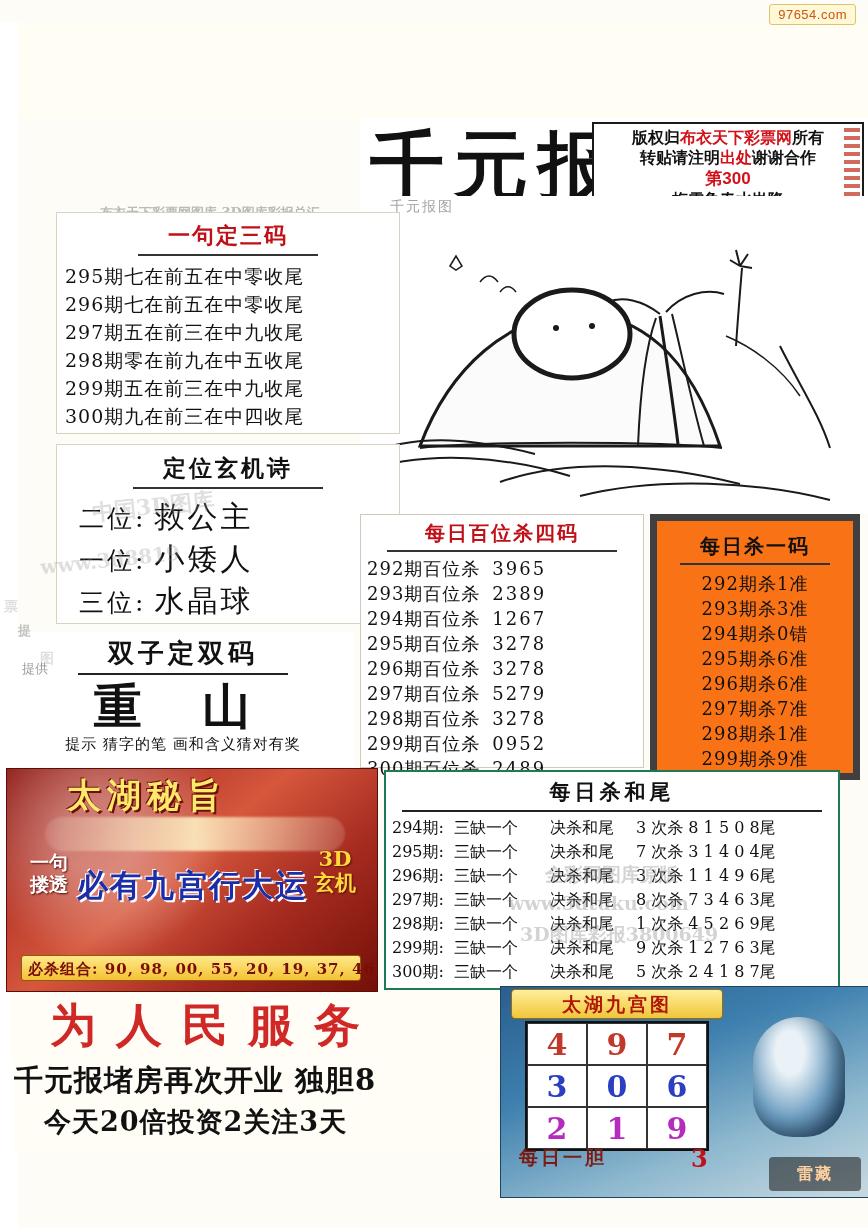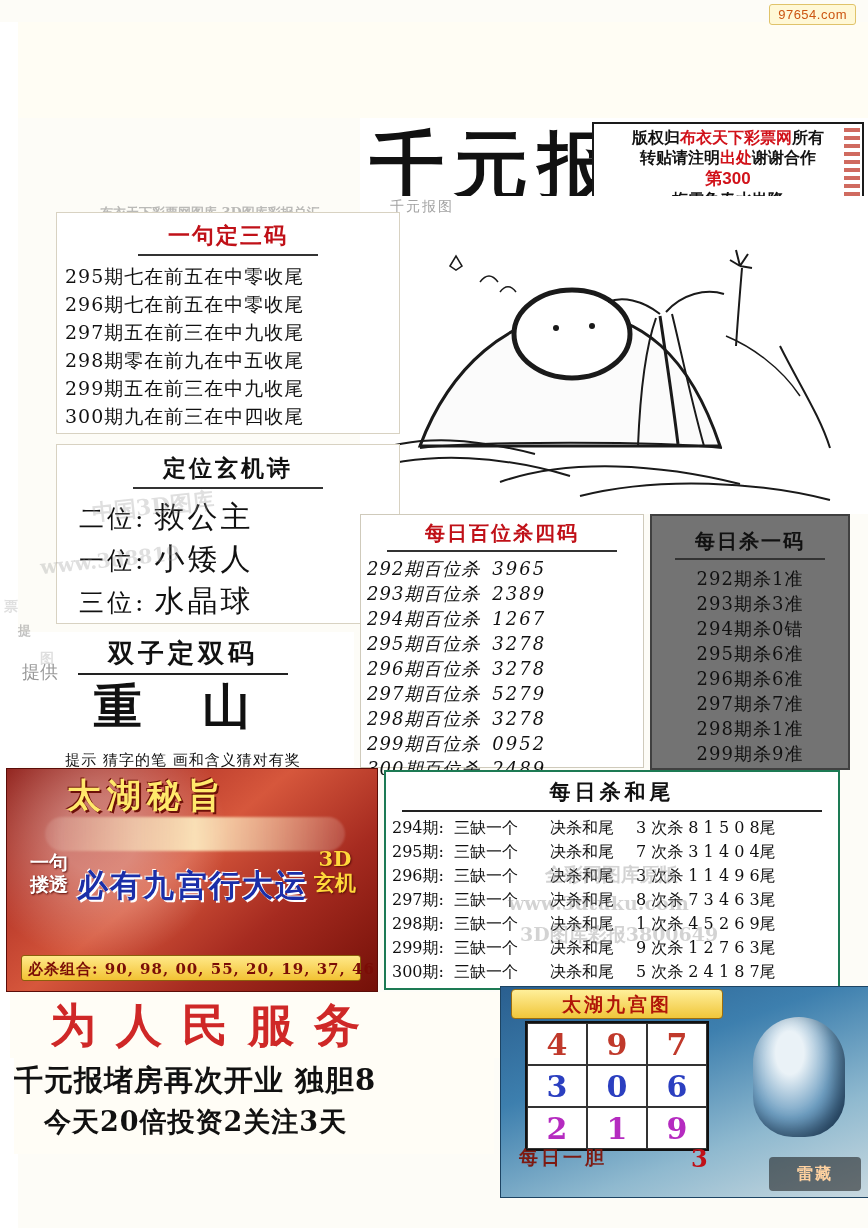--- a/index.html
+++ b/index.html
@@ -95,45 +95,44 @@
     padding-top:4px;letter-spacing:4px;font-family:"DejaVu Serif",serif;
   }
   .b3 .hdline{width:210px;height:2px;background:#222;margin:2px auto 2px auto;}
   .b3 .big{
     text-align:center;font-size:48px;font-weight:bold;color:#111;
     letter-spacing:22px;line-height:58px;font-family:"DejaVu Serif",serif;
   }
   .b3 .note{
     font-size:15px;color:#111;text-align:center;letter-spacing:1px;
     font-family:"DejaVu Serif",serif;
-    margin-top:16px;
   }
   .b3 .prov{
-    position:absolute;left:10px;top:28px;font-size:18px;color:#999;
+    position:absolute;left:10px;top:28px;font-size:13px;color:#999;
   }
 
   
   .t-bw{
     position:absolute;left:360px;top:514px;width:282px;height:252px;
     background:#fff;border:1px solid #cfcabb;
   }
   .t-bw .hd{
     text-align:center;font-size:20px;font-weight:bold;color:#c01118;
     letter-spacing:2px;padding-top:5px;font-family:"DejaVu Serif",serif;
   }
   .t-bw .hdline{width:230px;height:2px;background:#333;margin:3px auto 4px auto;}
   .t-bw .row{
     font-size:18px;color:#111;line-height:25px;padding-left:6px;
-    letter-spacing:1px;font-family:"DejaVu Serif",serif;white-space:nowrap;font-style:italic;
+    letter-spacing:1px;font-family:"DejaVu Serif",serif;white-space:nowrap;
   }
   .t-bw .row .num{margin-left:12px;letter-spacing:2px;}
 
   .t-km{
     position:absolute;left:650px;top:514px;width:196px;height:252px;
-    background:#737373;border:2px solid #404040;
+    background:#f97316;border:7px solid #404040;
   }
   .t-km .hd{
     text-align:center;font-size:20px;font-weight:bold;color:#111;
     letter-spacing:2px;padding-top:12px;font-family:"DejaVu Serif",serif;
   }
   .t-km .hdline{width:150px;height:2px;background:#333;margin:3px auto 6px auto;}
   .t-km .row{
     font-size:18px;color:#111;line-height:25px;text-align:center;
     letter-spacing:1px;font-family:"DejaVu Serif",serif;white-space:nowrap;
   }

